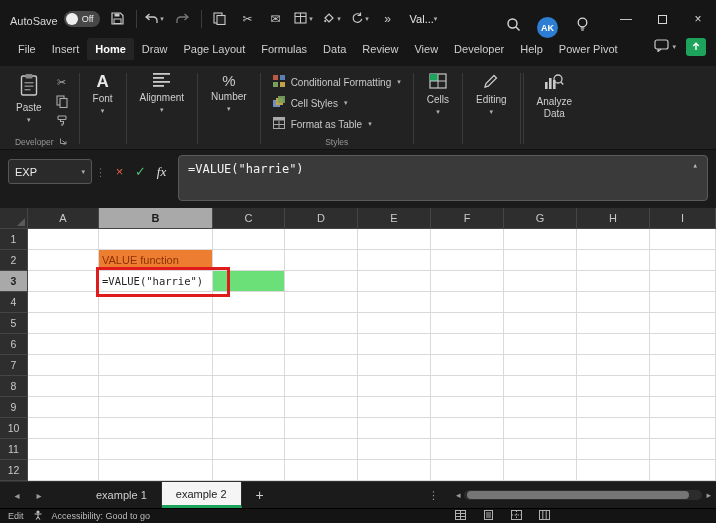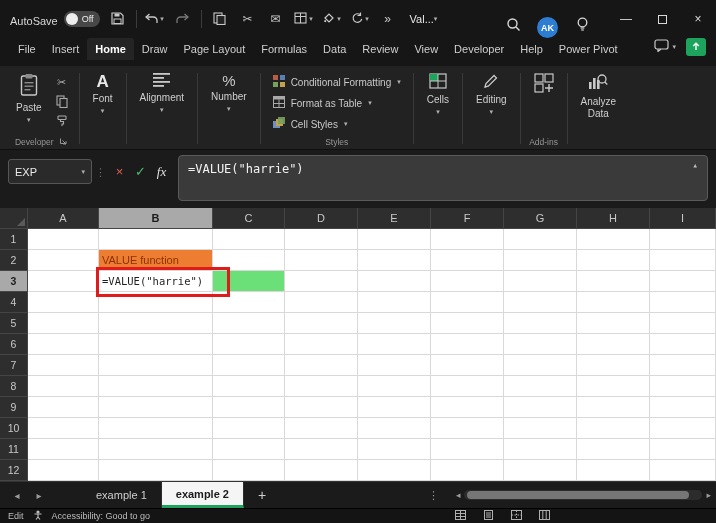--- a/index.html
+++ b/index.html
@@ -69,21 +69,21 @@
   .rowh{width:28px;background:#2E2E2E;color:#C9C9C9;font-size:10.5px;display:flex;align-items:center;justify-content:center;border-right:1px solid #454545;border-bottom:1px solid #454545}
   .cell{height:21px;border-right:1px solid #D9D9D9;border-bottom:1px solid #D9D9D9;font-size:11px;display:flex;align-items:center;padding:0 3px;white-space:nowrap;background:#FFF;color:#1F1F1F}
   .cell.mono{font-family:"DejaVu Sans Mono",monospace;font-size:10.5px}
   .annotation{position:absolute;border:3px solid #E01B1B;pointer-events:none}
 
   
   .tabbar{position:absolute;top:481px;left:0;right:0;height:27px;background:#1B1B1B;display:flex;align-items:center;padding:0 8px;gap:4px;border-top:1px solid #333}
   .tab-nav{color:#9A9A9A;font-size:10px;width:18px;text-align:center}
   .tab-spacer{width:26px}
   .sheet-tab{padding:0 14px;font-size:11px;color:#CFCFCF;height:100%;display:flex;align-items:center;border-right:1px solid #2C2C2C}
-  .sheet-tab.active{background:#F5F5F5;color:#1B1B1B;font-weight:bold;border-bottom:3px solid #1EA35C}
+  .sheet-tab.active{background:#F5F5F5;color:#1B1B1B;font-weight:normal;border-bottom:3px solid #1EA35C}
   .add-tab{color:#CFCFCF;font-size:14px;padding:0 10px}
   .tab-dots{position:absolute;left:428px;color:#9A9A9A;font-size:11px}
   .hscroll{position:absolute;right:5px;top:8px;display:flex;align-items:center;gap:4px}
   .hs-arrow{color:#9A9A9A;font-size:9px}
   .hs-track{width:238px;height:10px;background:#2C2C2C;border-radius:5px;position:relative}
   .hs-thumb{position:absolute;left:3px;top:1px;height:8px;width:222px;background:#767676;border-radius:4px}
 
   
   .statusbar{position:absolute;top:508px;left:0;right:0;height:15px;background:#141414;display:flex;align-items:center;padding:0 8px;gap:9px;color:#BDBDBD;font-size:9px;border-top:1px solid #000}
   .view-icons{position:absolute;left:455px;display:flex;gap:17px;align-items:center}
@@ -307,37 +307,37 @@
                 <rect width="5" height="5" fill="#B85C45"></rect>
                 <rect x="7" width="5" height="5" fill="#5B7FB5"></rect>
                 <rect y="7" width="5" height="5" fill="#79A15E"></rect>
                 <rect x="7" y="7" width="5" height="5" fill="#C2A24A"></rect>
               </svg></span>
           <span>Conditional Formatting</span>
           <span class="caret">▾</span>
         </div>
         <div class="style-row">
           <span><svg width="12" height="12" viewBox="0 0 12 12">
+                <rect x="0" y="4" width="7" height="7" fill="#6E8FBF"></rect>
+                <rect x="3" y="2" width="7" height="7" fill="#C2A24A"></rect>
+                <rect x="5" y="0" width="7" height="7" fill="#79A15E" opacity="0.9"></rect>
+              </svg></span>
+          <span>Cell Styles</span>
+          <span class="caret">▾</span>
+        </div>
+        <div class="style-row">
+          <span><svg width="12" height="12" viewBox="0 0 12 12">
                 <rect x="0.5" y="0.5" width="11" height="11" fill="none" stroke="#A9A9A9"></rect>
                 <rect x="0.5" y="0.5" width="11" height="3" fill="#A9A9A9"></rect>
                 <line x1="0.5" y1="7.5" x2="11.5" y2="7.5" stroke="#A9A9A9"></line>
                 <line x1="6" y1="3.5" x2="6" y2="11.5" stroke="#A9A9A9"></line>
               </svg></span>
           <span>Format as Table</span>
           <span class="caret">▾</span>
         </div>
-        <div class="style-row">
-          <span><svg width="12" height="12" viewBox="0 0 12 12">
-                <rect x="0" y="4" width="7" height="7" fill="#6E8FBF"></rect>
-                <rect x="3" y="2" width="7" height="7" fill="#C2A24A"></rect>
-                <rect x="5" y="0" width="7" height="7" fill="#79A15E" opacity="0.9"></rect>
-              </svg></span>
-          <span>Cell Styles</span>
-          <span class="caret">▾</span>
-        </div>
       </div>
       <div class="glabel">
           <span>Styles</span>
         </div>
     </div>
 
     <div class="rdiv"></div>
 
     <div class="rgroup">
       <div class="bigbtn">
@@ -360,33 +360,20 @@
               <path d="M2 14 L3 10.5 L11 2.5 L13.5 5 L5.5 13 z" fill="none" stroke="#C9C9C9" stroke-width="1.3"></path>
               <path d="M2 14 L5.5 13" stroke="#C9C9C9" stroke-width="1.3"></path>
             </svg></span>
         <span>Editing</span>
         <span class="caret">▾</span>
       </div>
     </div>
 
     <div class="rdiv"></div>
 
-    <div class="rgroup">
-      <div class="bigbtn">
-        <span><svg width="20" height="20" viewBox="0 0 20 20">
-              <rect x="1" y="1" width="8" height="8" fill="none" stroke="#C9C9C9" stroke-width="1.2"></rect>
-              <rect x="11" y="1" width="8" height="8" fill="none" stroke="#C9C9C9" stroke-width="1.2"></rect>
-              <rect x="1" y="11" width="8" height="8" fill="none" stroke="#C9C9C9" stroke-width="1.2"></rect>
-              <path d="M15 11 v8 M11 15 h8" stroke="#C9C9C9" stroke-width="1.4"></path>
-            </svg></span>
-      </div>
-      <div class="glabel">
-          <span>Add-ins</span>
-        </div>
-    </div>
 
     <div class="rdiv"></div>
 
     <div class="rgroup">
       <div class="bigbtn">
         <span><svg width="20" height="18" viewBox="0 0 20 18">
               <rect x="1" y="9" width="2.6" height="7" fill="#C9C9C9"></rect>
               <rect x="5" y="5" width="2.6" height="11" fill="#C9C9C9"></rect>
               <rect x="9" y="7" width="2.6" height="9" fill="#C9C9C9"></rect>
               <circle cx="14" cy="6" r="4" fill="none" stroke="#C9C9C9" stroke-width="1.3"></circle>

